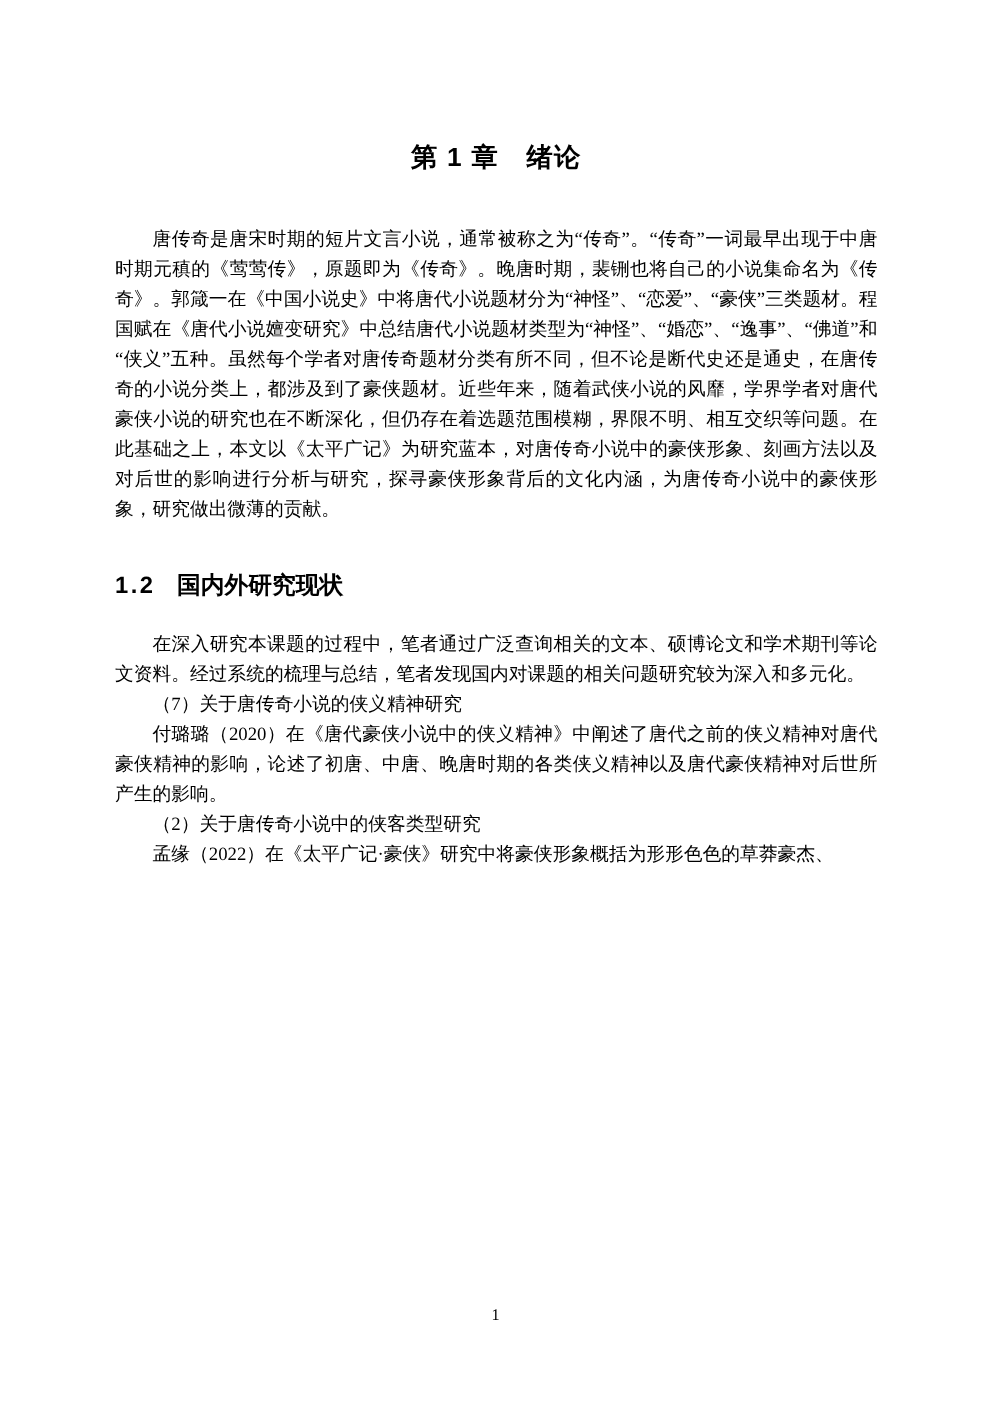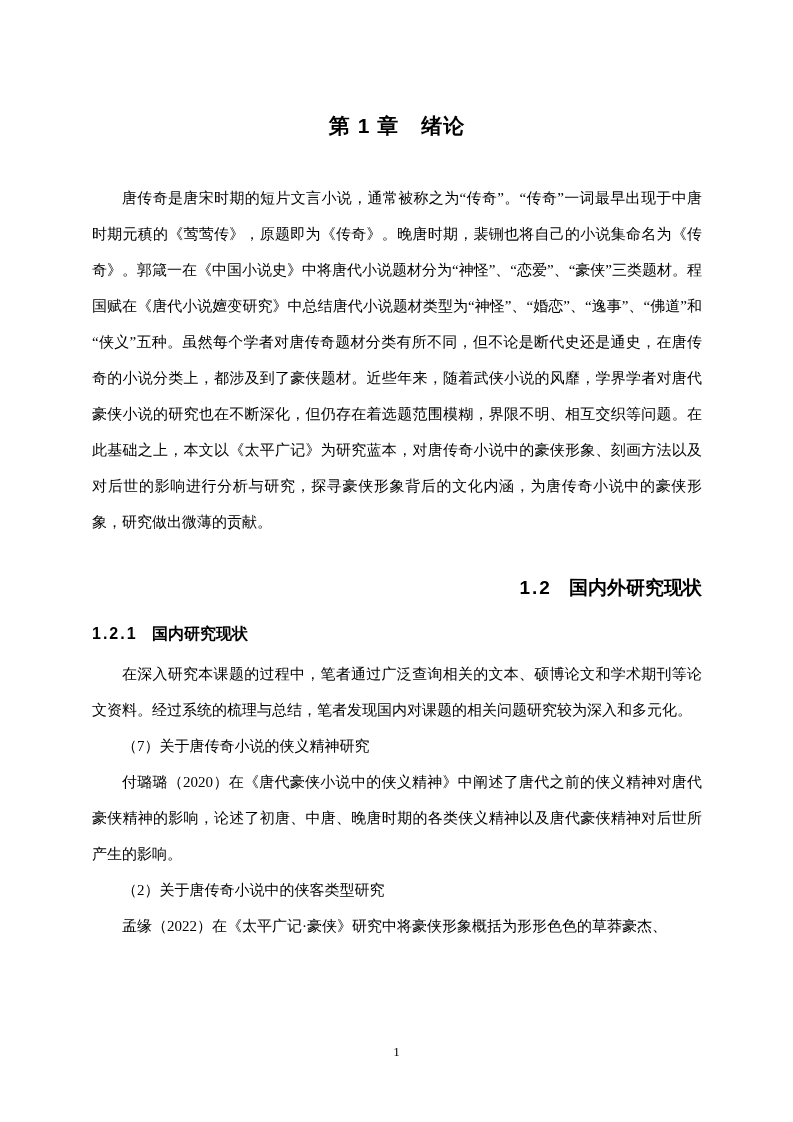--- a/index.html
+++ b/index.html
@@ -28,36 +28,35 @@
   }
   h2.section-heading {
     font-family: "Liberation Sans", "DejaVu Sans", sans-serif;
     font-size: 19px;
     font-weight: bold;
     margin: 0 0 17px 0;
   }
   h2.section-heading.spaced {
     margin-top: 35px;
     margin-bottom: 23px;
-    text-align: right;
   }
   h3.subsection-heading {
     font-family: "Liberation Sans", "DejaVu Sans", sans-serif;
     font-size: 16px;
     font-weight: bold;
     margin: 0 0 11px 0;
   }
   .h-num {
     margin-right: 0.9em;
     letter-spacing: 2px;
   }
   p.body-para {
     font-family: "Liberation Serif", "DejaVu Serif", serif;
     font-size: 15px;
-    line-height: 36px;
+    line-height: 24px;
     text-align: justify;
     text-indent: 2em;
     margin: 0;
   }
   p.body-para.after-heading {
     margin-top: 0;
   }
   .page-footer {
     position: absolute;
     left: 0;
@@ -77,23 +76,20 @@
 
   <div class="section">
     <p class="body-para after-heading">唐传奇是唐宋时期的短片文言小说，通常被称之为“传奇”。“传奇”一词最早出现于中唐时期元稹的《莺莺传》，原题即为《传奇》。晚唐时期，裴铏也将自己的小说集命名为《传奇》。郭箴一在《中国小说史》中将唐代小说题材分为“神怪”、“恋爱”、“豪侠”三类题材。程国赋在《唐代小说嬗变研究》中总结唐代小说题材类型为“神怪”、“婚恋”、“逸事”、“佛道”和“侠义”五种。虽然每个学者对唐传奇题材分类有所不同，但不论是断代史还是通史，在唐传奇的小说分类上，都涉及到了豪侠题材。近些年来，随着武侠小说的风靡，学界学者对唐代豪侠小说的研究也在不断深化，但仍存在着选题范围模糊，界限不明、相互交织等问题。在此基础之上，本文以《太平广记》为研究蓝本，对唐传奇小说中的豪侠形象、刻画方法以及对后世的影响进行分析与研究，探寻豪侠形象背后的文化内涵，为唐传奇小说中的豪侠形象，研究做出微薄的贡献。</p>
   </div>
 
   <div class="section">
     <h2 class="section-heading spaced">
       <span class="h-num">1.2</span><span class="h-text">国内外研究现状</span>
     </h2>
 
-    <h3 class="subsection-heading">
-      <span class="h-num">1.2.1</span><span class="h-text">国内研究现状</span>
-    </h3>
 
     <p class="body-para">在深入研究本课题的过程中，笔者通过广泛查询相关的文本、硕博论文和学术期刊等论文资料。经过系统的梳理与总结，笔者发现国内对课题的相关问题研究较为深入和多元化。</p>
     <p class="body-para">（7）关于唐传奇小说的侠义精神研究</p>
     <p class="body-para">付璐璐（2020）在《唐代豪侠小说中的侠义精神》中阐述了唐代之前的侠义精神对唐代豪侠精神的影响，论述了初唐、中唐、晚唐时期的各类侠义精神以及唐代豪侠精神对后世所产生的影响。</p>
     <p class="body-para">（2）关于唐传奇小说中的侠客类型研究</p>
     <p class="body-para">孟缘（2022）在《太平广记·豪侠》研究中将豪侠形象概括为形形色色的草莽豪杰、</p>
   </div>
 
   <div class="page-footer">
     <span>1</span>

